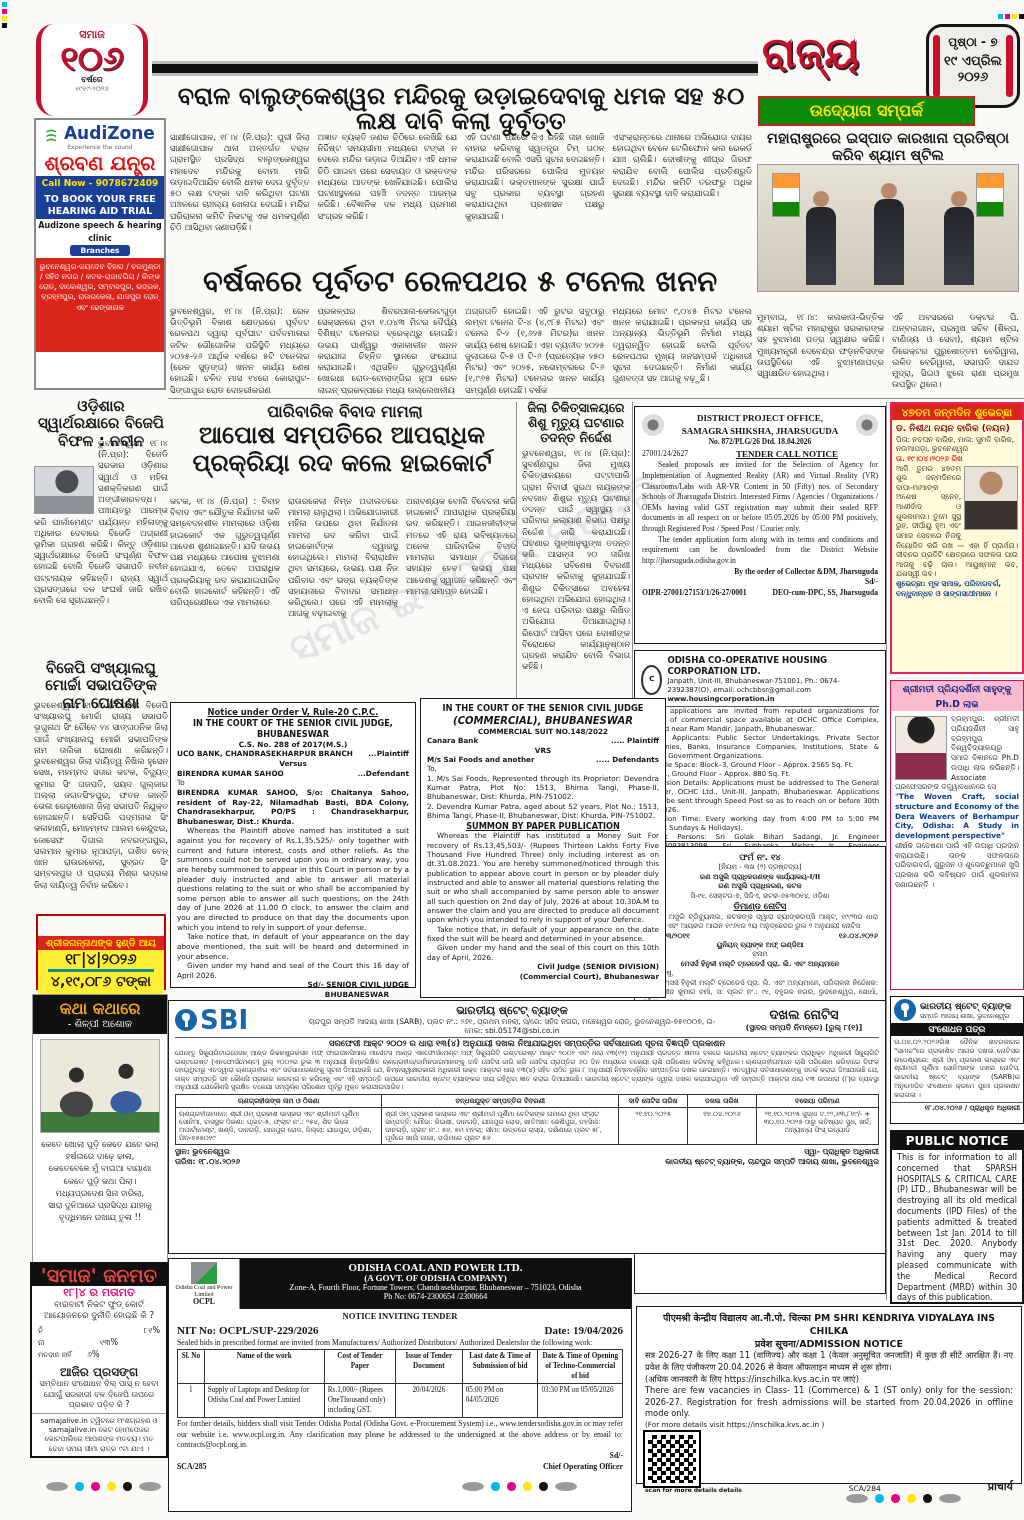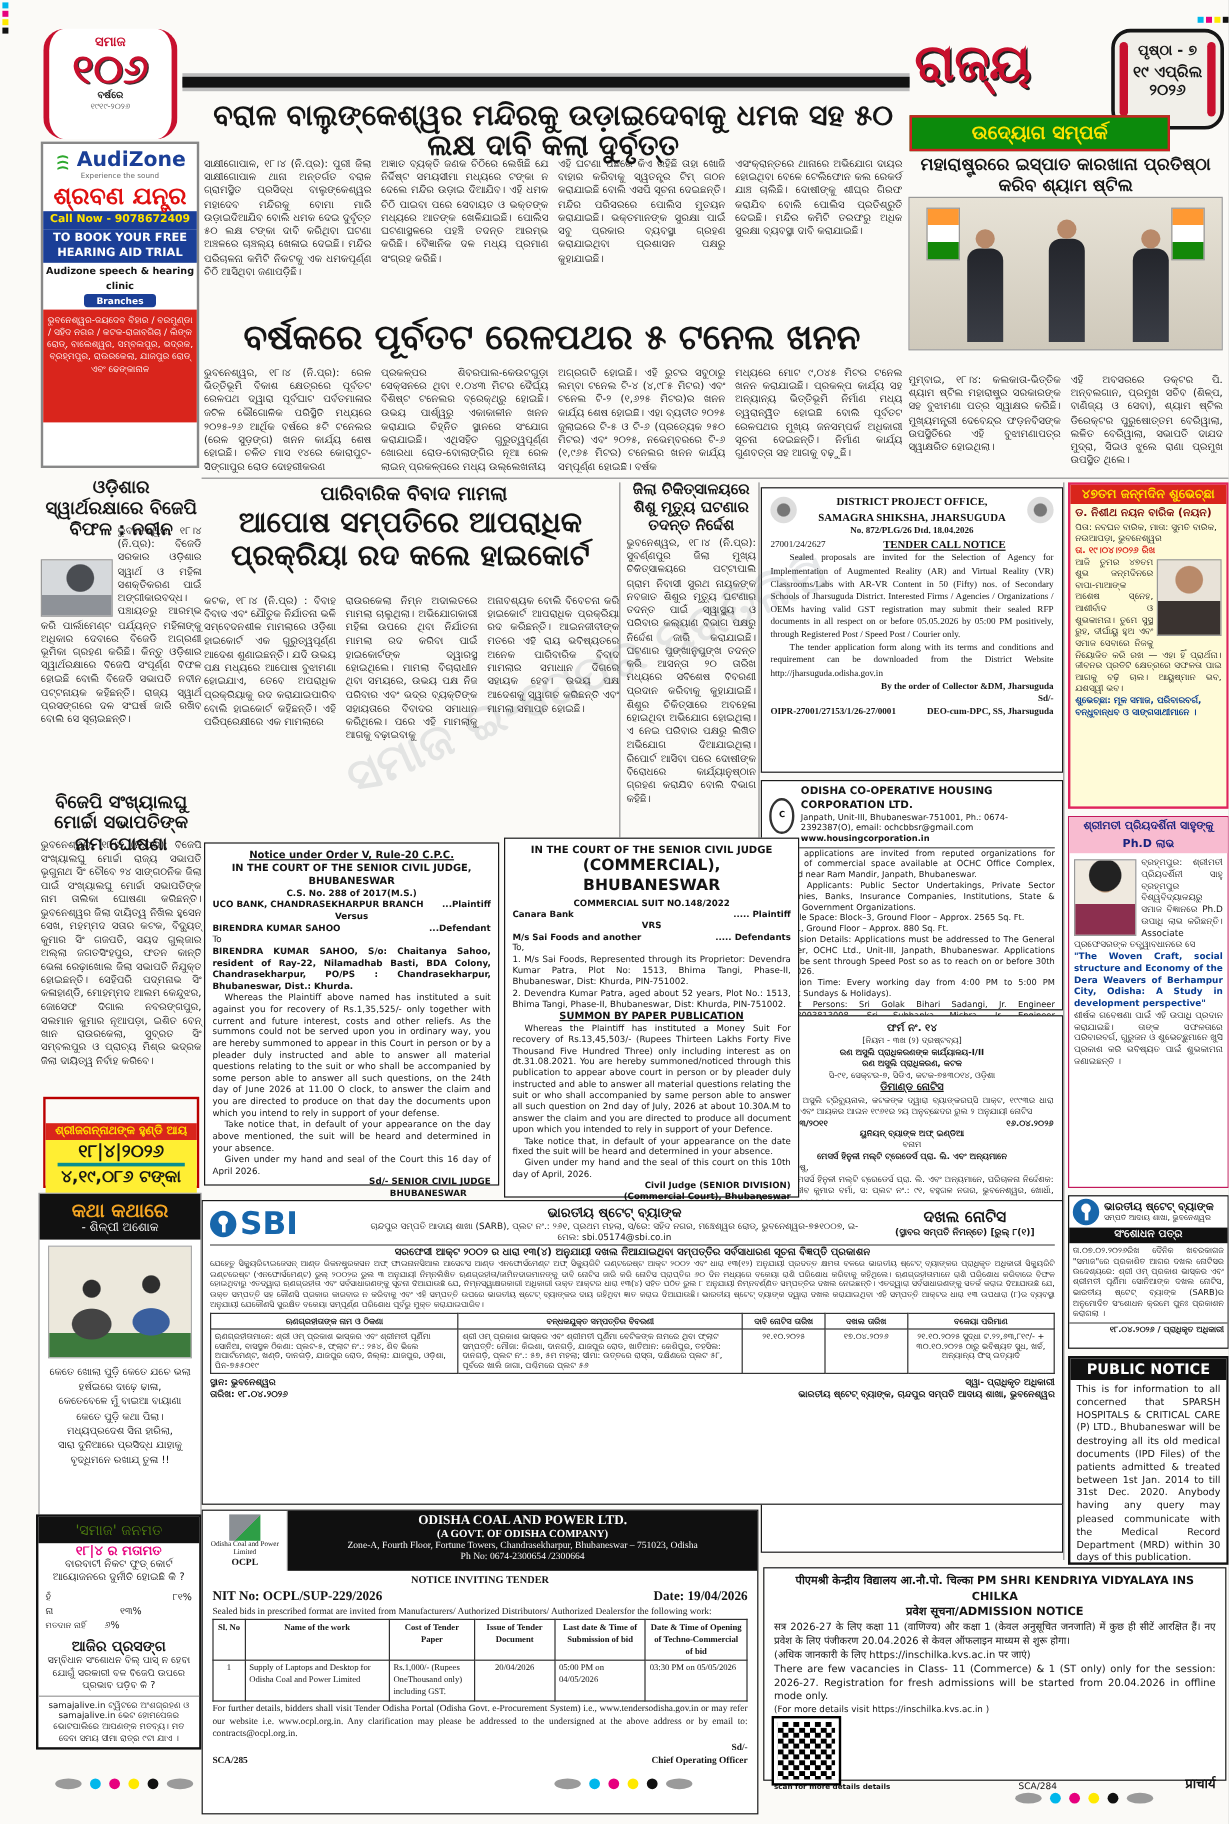--- a/index.html
+++ b/index.html
@@ -242,21 +242,21 @@
       <div>ହର୍ଷଇରେ ଦାଢ଼େ ଢାଳା,</div>
       <div>କେତେବେଳେ ମୁଁ ବାଇଆ ବାୟାଣା</div>
       <div>କେତେ ପୁଡ଼ି କଥା ପିଲା।</div>
       <div>ମଧ୍ୟପ୍ରଦେଶ ସିନା ହାରିଲା,</div>
       <div>ସାରା ଦୁନିଆରେ ପ୍ରସିଦ୍ଧ ଯାହାକୁ</div>
       <div>ବୃଦ୍ଧିମନେ ରଖାଯ୍ ତୁଳା !!</div>
     </div>
   </div>
 
   <div class="ab" style="left:30px;top:1262px;width:138px;height:196px;border:2px solid #111;box-sizing:border-box;background:#fff;">
-    <div class="ctr" style="background:#111;color:#4d7c0f;font-size:12px;font-weight:400;line-height:22px;">'ସମାଜ' ଜନମତ</div>
+    <div class="ctr" style="background:#111;color:#ef4444;font-size:19px;font-weight:700;line-height:22px;">'ସମାଜ' ଜନମତ</div>
     <div class="ctr" style="color:#e6007e;font-size:11px;font-weight:bold;">୧୮|୪ ର ମତାମତ</div>
     <div class="ctr" style="font-size:8.6px;line-height:1.3;padding:0 4px;">ବାରବାଟୀ ନିକଟ ଫୁଡ୍ କୋର୍ଟ ଆୟୋଜନରେ ଦୁର୍ନୀତି ହୋଇଛି କି ?</div>
     <div style="padding:3px 6px;">
       <div style="display:flex;align-items:center;gap:3px;margin:2px 0;">
         <span style="font-size:8px;width:34px;">ହଁ</span>
         <div style="width:68px;background:#1faa3c"></div>
         <span style="font-size:8px;">୮୧%</span>
       </div>
       <div style="display:flex;align-items:center;gap:3px;margin:2px 0;">
         <span style="font-size:8px;width:34px;">ନା</span>
@@ -293,21 +293,21 @@
     <div class="jus" style="text-indent:10px;">Take notice that, in default of your appearance on the day above mentioned, the suit will be heard and determined in your absence.</div>
     <div class="jus" style="text-indent:10px;">Given under my hand and seal of the Court this 16 day of April 2026.</div>
     <div style="text-align:right;font-weight:bold;">
       <div>Sd/- SENIOR CIVIL JUDGE</div>
       <div style="margin-right:20px;">BHUBANESWAR</div>
     </div>
   </div>
 
   <div class="ab box" style="left:420px;top:698px;width:246px;height:300px;padding:4px 6px;font-size:7.2px;line-height:1.3;">
     <div class="ctr" style="font-weight:bold;font-size:8.4px;">IN THE COURT OF THE SENIOR CIVIL JUDGE</div>
-    <div class="ctr" style="font-weight:bold;font-size:13px;">(COMMERCIAL), BHUBANESWAR</div>
+    <div class="ctr" style="font-weight:bold;font-size:10px;font-style:italic;">(COMMERCIAL), BHUBANESWAR</div>
     <div class="ctr" style="font-weight:bold;">COMMERCIAL SUIT NO.148/2022</div>
     <div style="display:flex;justify-content:space-between;font-weight:bold;">
       <span>Canara Bank</span>
       <span>..... Plaintiff</span>
     </div>
     <div class="ctr" style="font-weight:bold;">VRS</div>
     <div style="display:flex;justify-content:space-between;font-weight:bold;">
       <span>M/s Sai Foods and another</span>
       <span>..... Defendants</span>
     </div>

